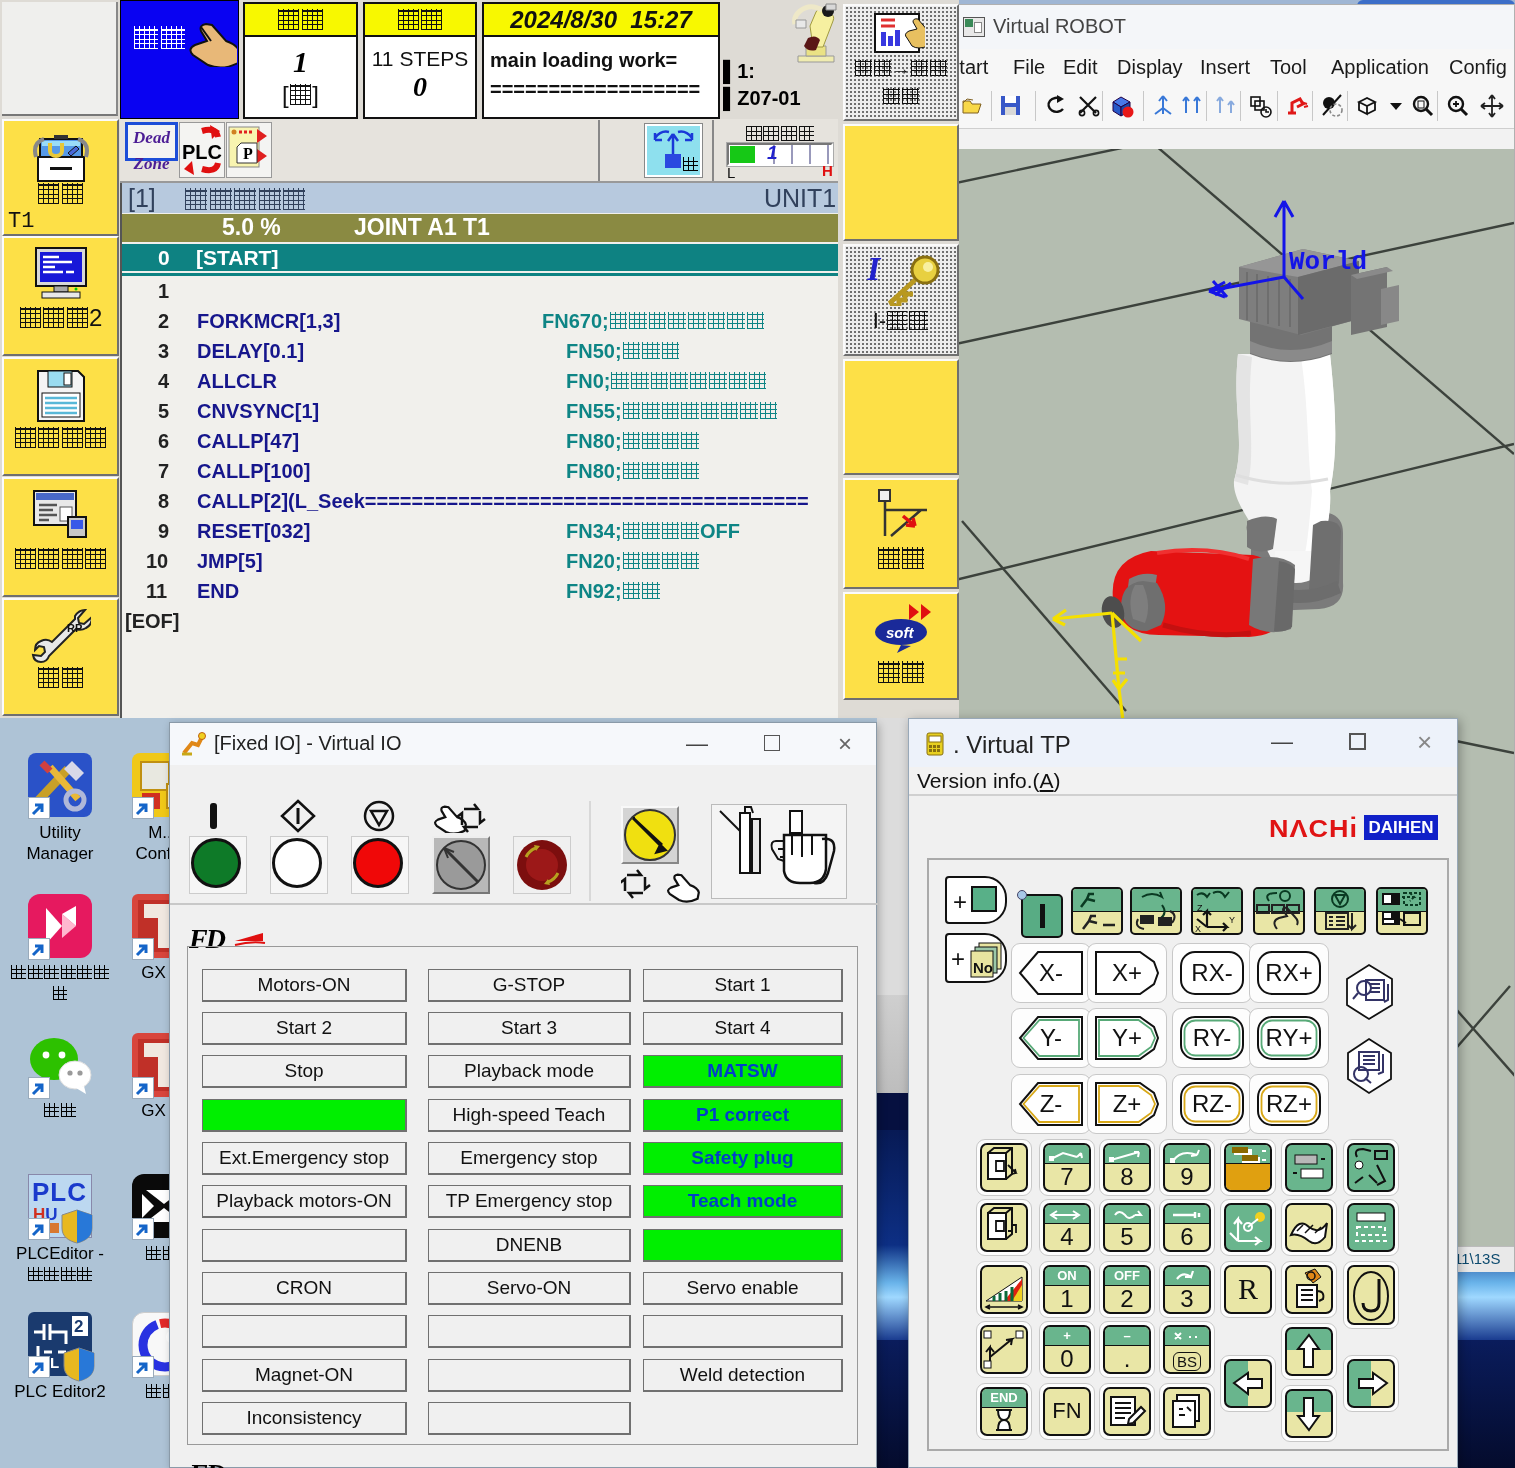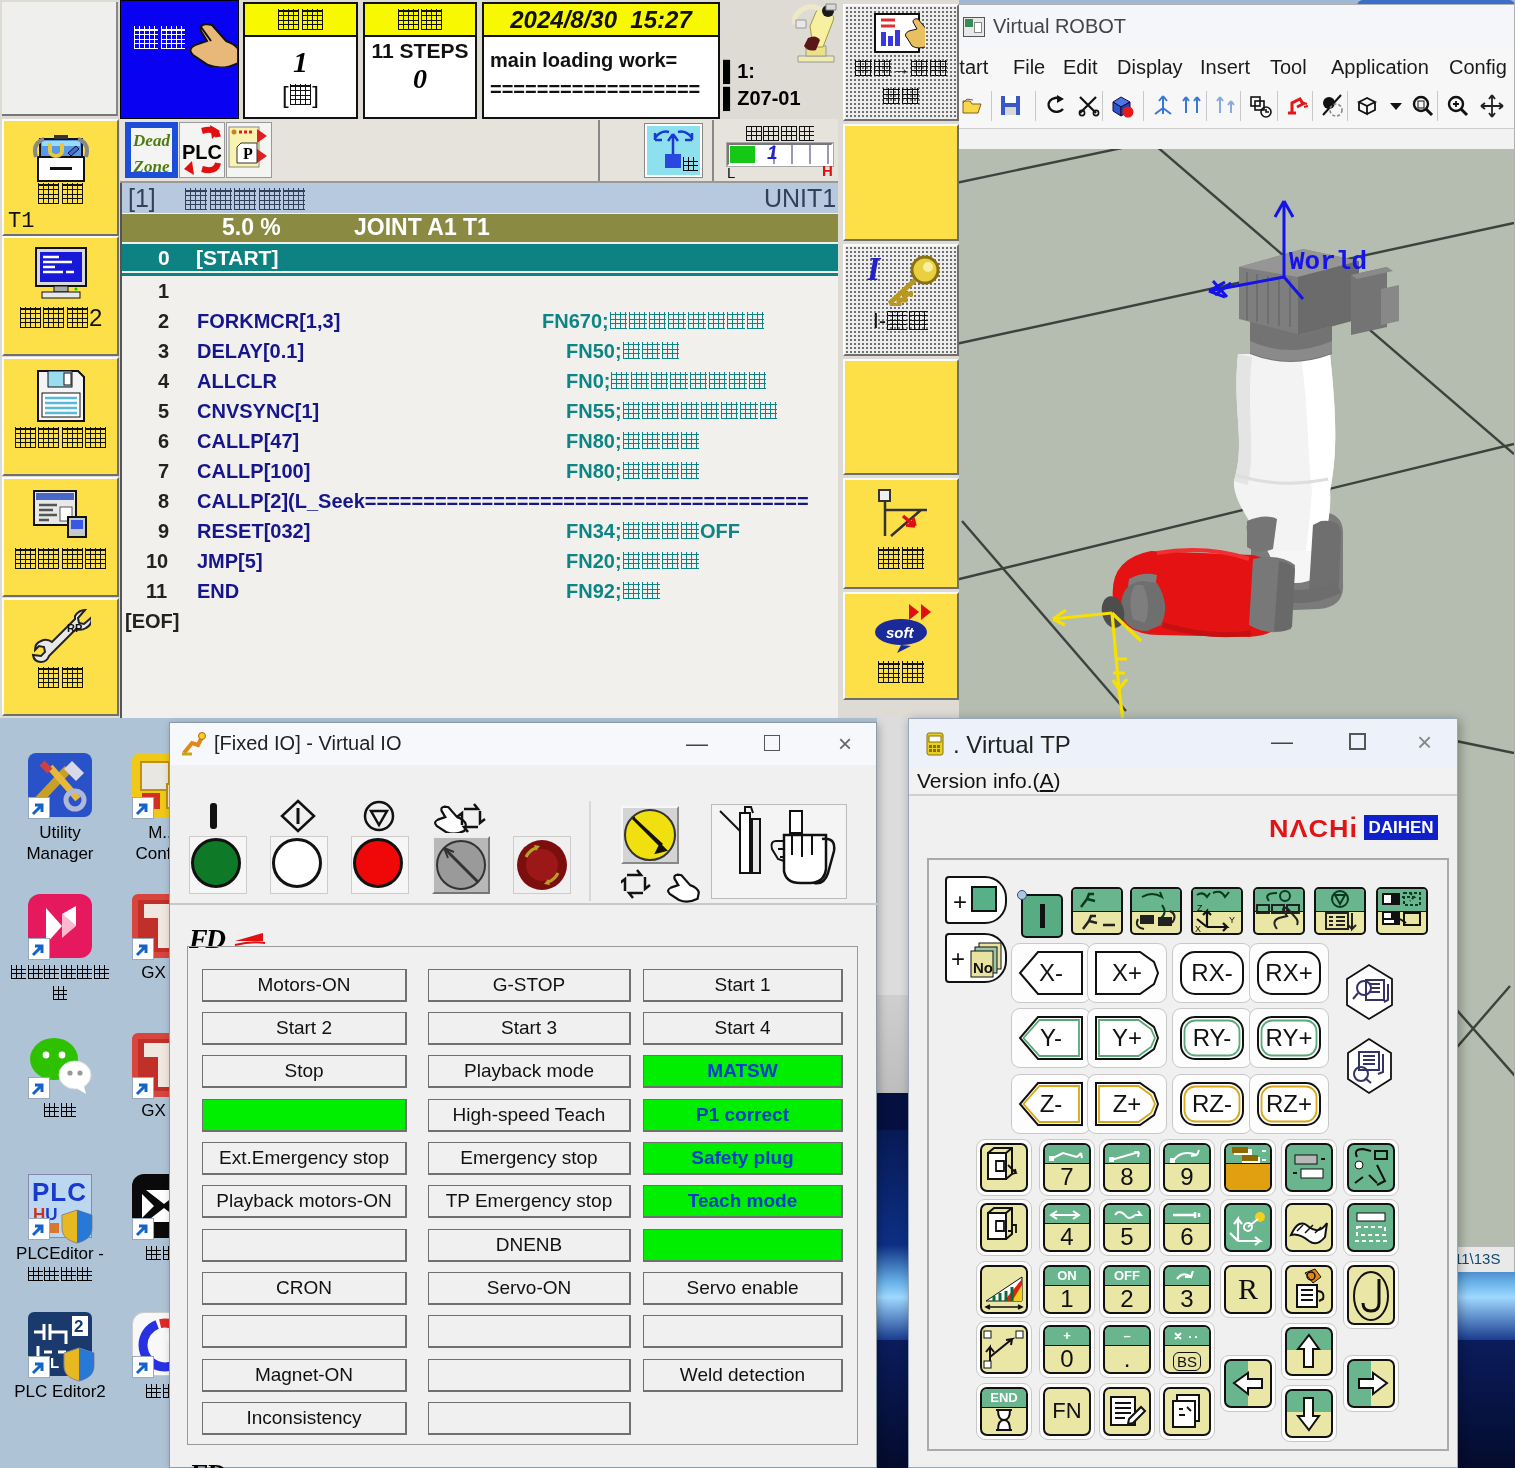--- a/index.html
+++ b/index.html
@@ -399,21 +399,21 @@
 <path d="M22 12 l10 14" stroke="#111" stroke-width="2" fill="none"></path>
 </svg>
   </div>
 <div class="ab" style="left:243px;top:2px;width:115px;height:117px;background:#fff;border:2px solid #111">
     <div style="height:33px;background:#f8f800;border-bottom:2px solid #111;text-align:center;font-size:24px;line-height:32px;color:#111"><i class="k"></i><i class="k"></i></div>
     <div style="text-align:center;font-size:30px;font-style:italic;font-weight:bold;font-family:'Liberation Serif';margin-top:8px">1</div>
     <div style="text-align:center;font-size:24px;margin-top:2px;color:#111">[<i class="k"></i>]</div>
   </div>
 <div class="ab" style="left:363px;top:2px;width:114px;height:117px;background:#fff;border:2px solid #111">
     <div style="height:33px;background:#f8f800;border-bottom:2px solid #111;text-align:center;font-size:24px;line-height:32px;color:#111"><i class="k"></i><i class="k"></i></div>
-    <div style="text-align:center;font-size:21px;font-weight:bold;margin-top:2px;color:#111">11 STEPS</div>
+    <div style="text-align:center;font-size:21px;font-weight:normal;margin-top:10px;color:#111">11 STEPS</div>
     <div style="text-align:center;font-size:28px;font-style:italic;font-weight:bold;font-family:'Liberation Serif'">0</div>
   </div>
 <div class="ab" style="left:482px;top:2px;width:238px;height:117px;background:#fff;border:2px solid #111">
     <div style="height:33px;background:#f8f800;border-bottom:2px solid #111;text-align:center;font-size:24px;line-height:32px;color:#111"><span style="font-style:italic;font-weight:bold">2024/8/30&nbsp; 15:27</span></div>
     <div class="mono" style="font-size:20px;font-weight:bold;margin:12px 0 0 6px;color:#111">main loading work=</div>
     <div class="mono" style="font-size:20px;font-weight:bold;margin:6px 0 0 6px;color:#111">==================</div>
   </div>
 <div class="ab mono" style="left:723px;top:58px;font-size:20px;font-weight:bold;color:#000;line-height:27px">▌1:<br>▌Z07-01</div>
 <svg class="ab" style="left:786px;top:2px" width="58" height="62">
 <path d="M12 54 h36 v6 h-36 Z" fill="#f0ecb0" stroke="#999"></path>
@@ -459,22 +459,22 @@
 <div class="ab obtn " style="left:843px;top:592px;width:116px;height:108px">
     <svg class="ab" style="left:22px;top:4px" width="72" height="58">
 <path d="M42 6 l10 8 -10 8 Z M54 6 l10 8 -10 8 Z" fill="#e01010"></path>
 <ellipse cx="34" cy="34" rx="26" ry="13" fill="#1a2a99"></ellipse>
 <path d="M34 47 l-4 8 14 -7 Z" fill="#1a2a99"></path>
 <text x="19" y="40" font-size="15" font-style="italic" font-weight="bold" fill="#fff">soft</text>
 </svg>
     <div class="ab" style="left:0;right:0;top:64px;text-align:center;font-size:25px;color:#111"><i class="k"></i><i class="k"></i></div>
   </div>
 <div class="ab" style="left:120px;top:119px;width:718px;height:64px;background:#e6e3dd;border-bottom:2px solid #999"></div>
-<div class="ab" style="left:125px;top:122px;width:53px;height:56px;background:#f4f4f2;border:6px solid #1d4ed8;
-font-family:'Liberation Serif';font-style:italic;font-weight:bold;font-size:17px;color:#4d7c0f;text-align:center;line-height:26px">Dead<br>Zone</div>
+<div class="ab" style="left:125px;top:122px;width:53px;height:39px;background:#f4f4f2;border:3px solid #1d4ed8;
+font-family:'Liberation Serif';font-style:italic;font-weight:bold;font-size:17px;color:#4c1d95;text-align:center;line-height:26px">Dead<br>Zone</div>
 <div class="ab" style="left:179px;top:122px;width:46px;height:56px;background:#f4f4f2;border:1px solid #999">
 <svg width="44" height="54">
 <path d="M22 8 q14 -4 16 6 M38 40 q-2 10 -16 6" stroke="#e01010" stroke-width="6" fill="none"></path>
 <path d="M30 2 l10 6 -8 8 Z M14 52 l-10 -6 8 -8 Z" fill="#e01010"></path>
 <text x="2" y="36" font-size="20" font-weight="bold" fill="#000">PLC</text>
 </svg></div>
 <div class="ab" style="left:226px;top:122px;width:46px;height:56px;background:#f4f4f2;border:1px solid #999">
 <svg width="44" height="54">
 <rect x="2" y="4" width="30" height="40" fill="#f8f4b0" stroke="#888"></rect>
 <circle cx="7" cy="9" r="2.5" fill="#d08020"></circle>

